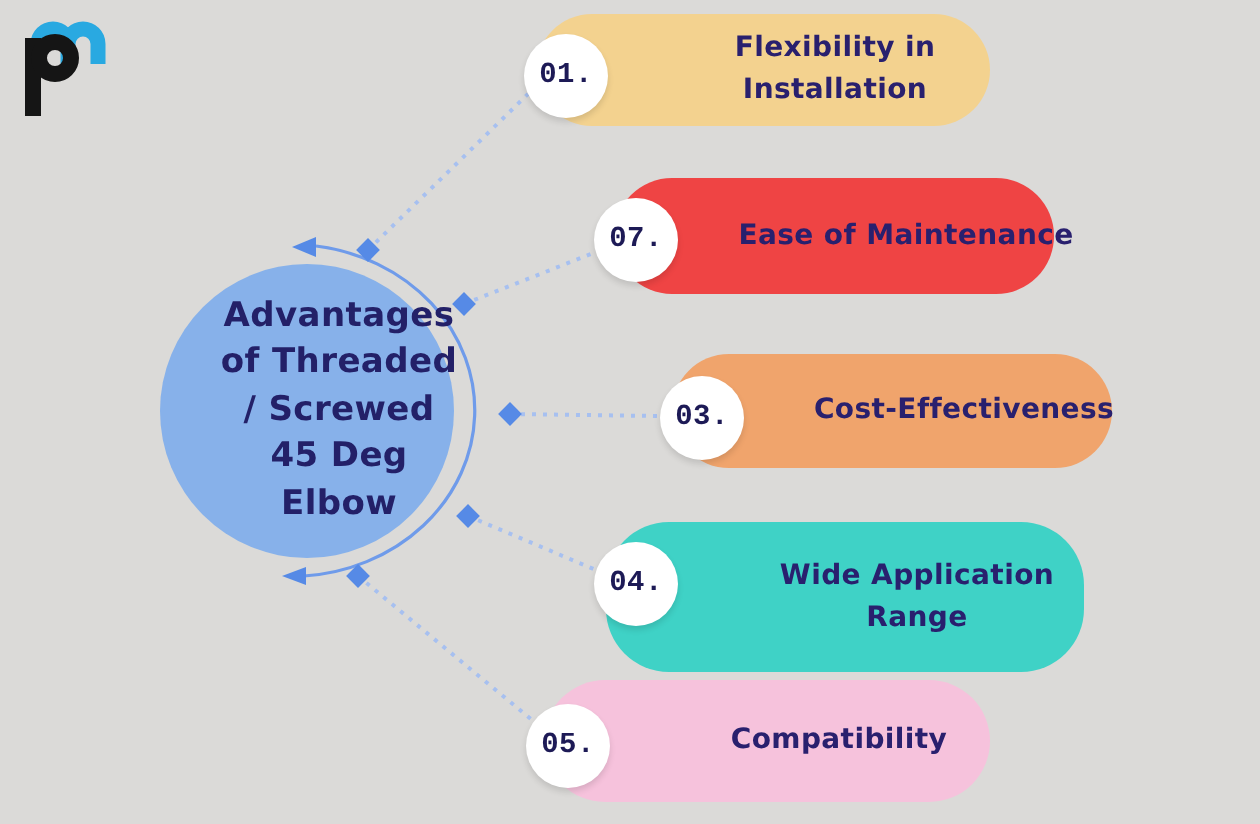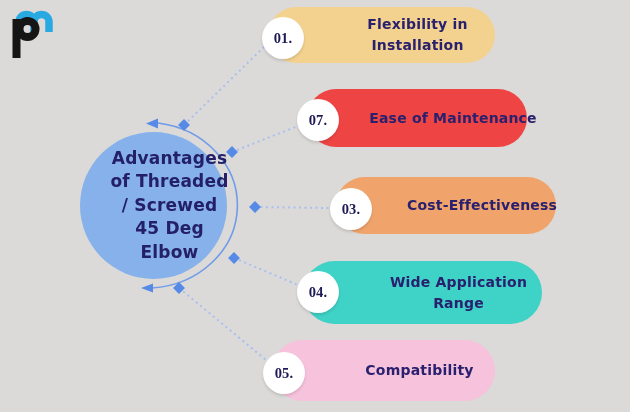--- a/index.html
+++ b/index.html
@@ -26,30 +26,30 @@
   }
   .pill-label{
     white-space:pre;text-align:center;font-weight:bold;
     font-size:14px;line-height:21px;color:#29206e;letter-spacing:.2px;
     font-family:"DejaVu Sans","Liberation Sans",sans-serif;
     margin-left:42px;
   }
   .pill1{left:268px;top:7px;width:227px;height:56px;border-radius:28px;}
   .pill2{left:307px;top:89px;width:220px;height:58px;border-radius:29px;}
   .pill3{left:336px;top:177px;width:220px;height:57px;border-radius:28.5px;}
-  .pill4{left:303px;top:261px;width:239px;height:63px;border-radius:31.5px;}
+  .pill4{left:303px;top:261px;width:239px;height:75px;border-radius:31.5px;}
   .pill5{left:272px;top:340px;width:223px;height:61px;border-radius:30.5px;}
   .num-badge{
     position:absolute;width:42px;height:42px;border-radius:50%;
     background:#ffffff;display:flex;align-items:center;justify-content:center;
     box-shadow:0 2px 3px rgba(0,0,0,0.12);
   }
   .num-label{
     font-weight:bold;font-size:14.5px;color:#1d1a56;letter-spacing:.2px;
-    font-family:Liberation Serif, serif;
+    font-family:Liberation Mono, monospace;
   }
   .badge1{left:262px;top:17px;}
   .badge2{left:297px;top:99px;}
   .badge3{left:330px;top:188px;}
   .badge4{left:297px;top:271px;}
   .badge5{left:263px;top:352px;justify-content:center;}
 </style>
 </head>
 <body>
 

